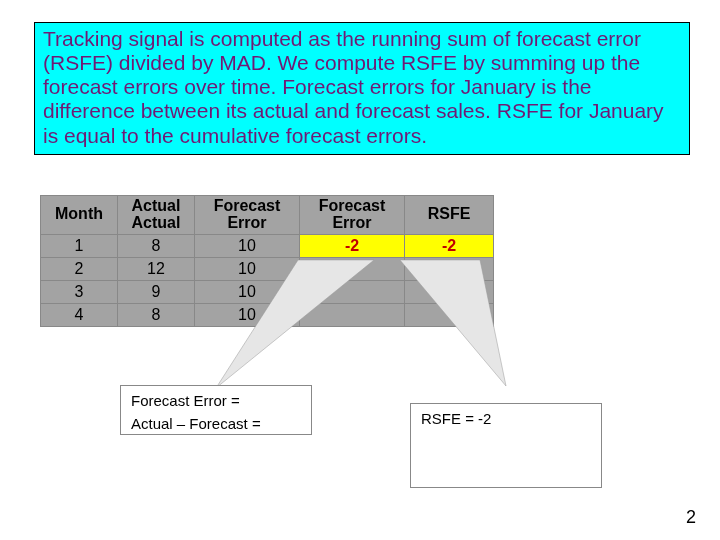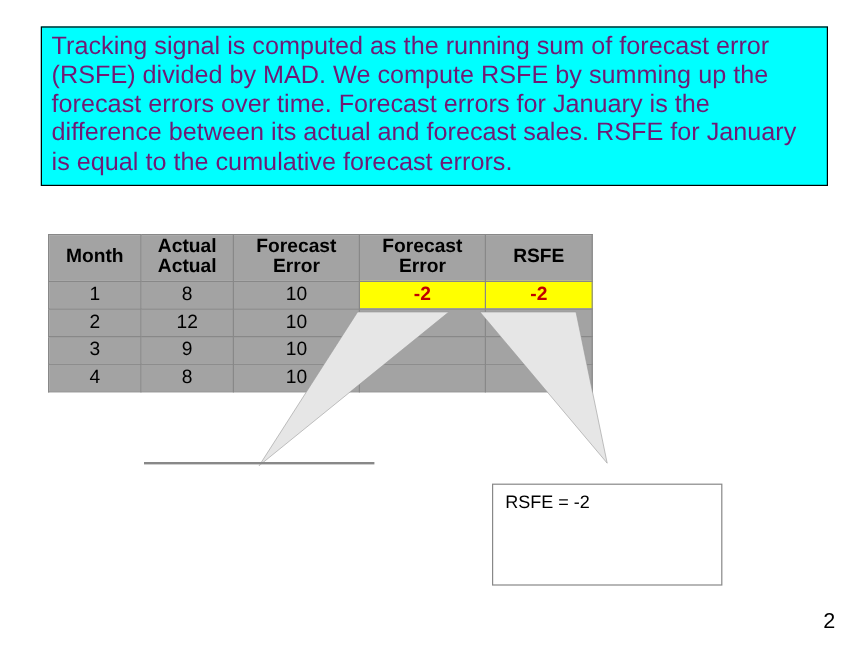--- a/index.html
+++ b/index.html
@@ -129,19 +129,21 @@
     </tr>
   </tbody>
 </table>
 
 <svg style="position:absolute;left:0;top:0;width:720px;height:540px;pointer-events:none">
   <polygon points="298,260 374,260 216,388" fill="#e6e6e6" stroke="#999" stroke-width="0.5"></polygon>
   <polygon points="400,260 480,260 506,386" fill="#e6e6e6" stroke="#999" stroke-width="0.5"></polygon>
 </svg>
 
 <div class="callout left">
+  <div class="line">Forecast Error =</div>
+  <div class="line">Actual – Forecast =</div>
 </div>
 
 <div class="callout right">
   <div class="line" style="padding-bottom:60px">RSFE =  -2</div>
 </div>
 
 <div class="page-num">2</div>
 
 </body></html>

